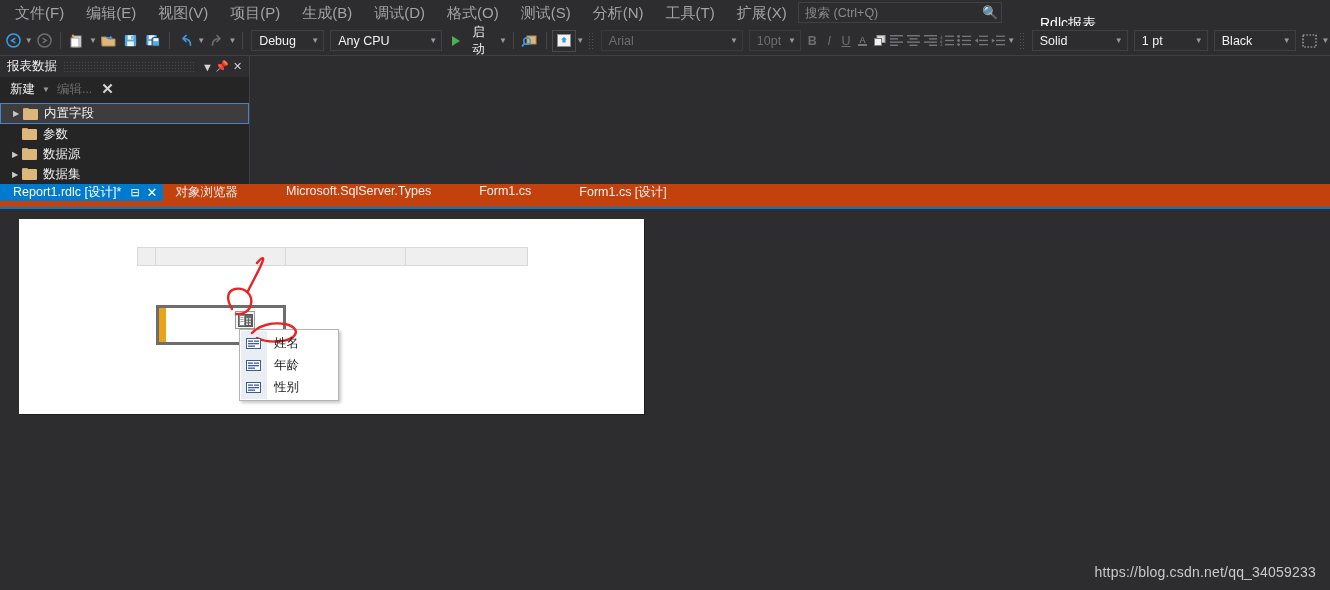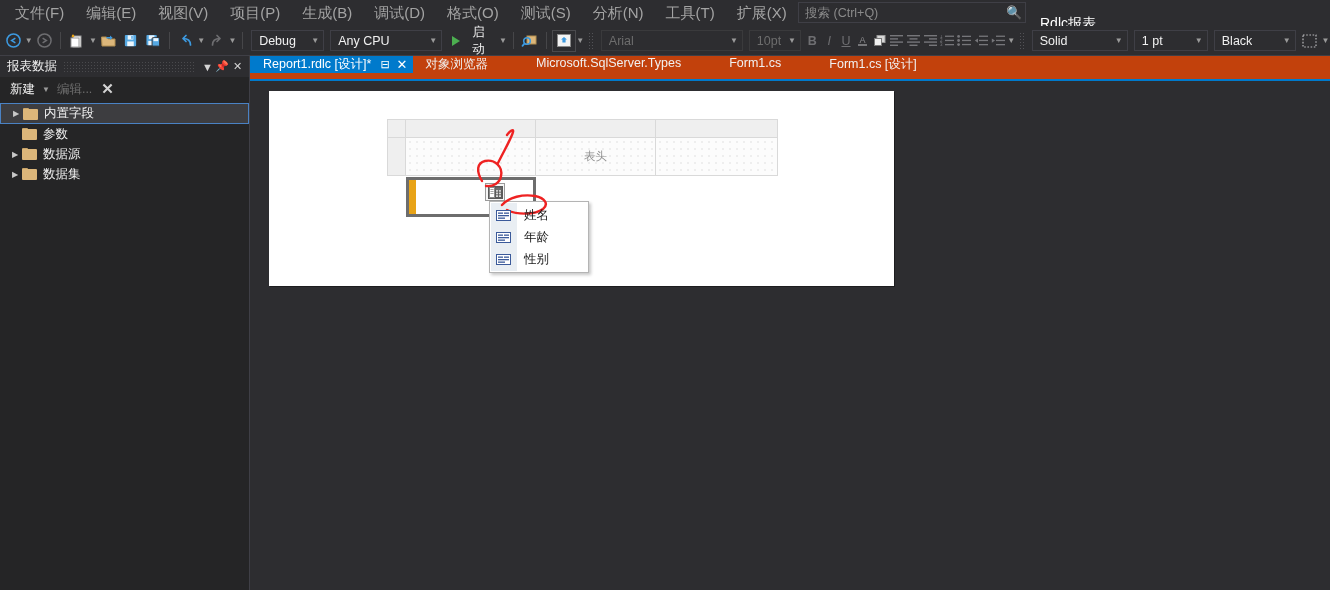--- a/index.html
+++ b/index.html
@@ -20,21 +20,21 @@
     display:flex; align-items:center;
     padding-left:4px;
     position:relative;
   }
   .menu-item {
     font-size:15px; color:#a3a3a3;
     padding:4px 11px; white-space:nowrap; cursor:default;
   }
   #search-wrap {
     position:absolute; left:798px; top:2px;
-    width:228px; height:21px;
+    width:204px; height:21px;
     border:1px solid #3f3f46; background:#2d2d30;
     display:flex; align-items:center;
   }
   #search-input {
     flex:1; background:transparent; border:0; outline:none;
     color:#a0a0a0; font-size:12.5px;
     font-family:"Liberation Sans", sans-serif;
     padding-left:6px;
   }
   #search-input::placeholder { color:#8a8a8a; }
@@ -80,21 +80,21 @@
     justify-content:center; color:#6f6f72; font-size:13px; cursor:default;
   }
   .fmt-ico.en { color:#cfcfcf; }
   .grip {
     width:7px; height:18px; flex:0 0 auto; margin:0 3px;
     background-image:radial-gradient(#5a5a5e 0.8px, transparent 0.9px);
     background-size:3px 3px; opacity:.85;
   }
 
   
-  #split { display:flex; height:calc(590px - 56px); }
+  #split { display:flex; height:calc(590px - 56px);flex-direction:column; }
 
   
   #left-pane {
     width:250px; background:#252526;
     border-right:1px solid #3f3f46;
     display:flex; flex-direction:column; flex:0 0 auto;
   }
   #lp-header {
     height:21px; display:flex; align-items:center;
     padding:0 4px 0 7px; background:#2d2d30;
@@ -568,26 +568,20 @@
 
     <div id="page">
 
       <table id="tablix">
         <tbody>
             <tr>
           <td class="corner"></td>
           <td class="colhdr" style="width:130px"></td>
           <td class="colhdr" style="width:120px"></td>
           <td class="colhdr" style="width:122px"></td>
-        </tr>
-        <tr class="hdr-row">
-          <td class="handle-col"></td>
-          <td class="cell"></td>
-          <td class="cell">表头</td>
-          <td class="cell"></td>
         </tr>
       </tbody>
         </table>
 
       <div id="sel-cell">
         <span class="amber"></span>
       </div>
 
       <div id="field-btn">
         <svg width="15" height="13" viewBox="0 0 15 13">
@@ -648,14 +642,15 @@
         </div>
       </div>
 
       <svg id="ink">
         <path d="M213,90 C207,80 208,72 216,70 C226,68 234,76 232,85 C231,92 224,96 217,95" fill="none" stroke="#ee2222" stroke-width="2.4" stroke-linecap="round"></path>
         <path d="M229,72 C236,58 243,46 244,41 C245,37 241,40 238,44" fill="none" stroke="#ee2222" stroke-width="2.4" stroke-linecap="round"></path>
         <path d="M233,114 C240,106 254,103 266,105 C276,107 280,113 274,118 C266,124 248,124 238,119" fill="none" stroke="#ee2222" stroke-width="2.4" stroke-linecap="round"></path>
       </svg>
     </div>
 
+    <div id="watermark">https://blog.csdn.net/qq_34059233</div>
   </div>
 </div>
 
 </body></html>

